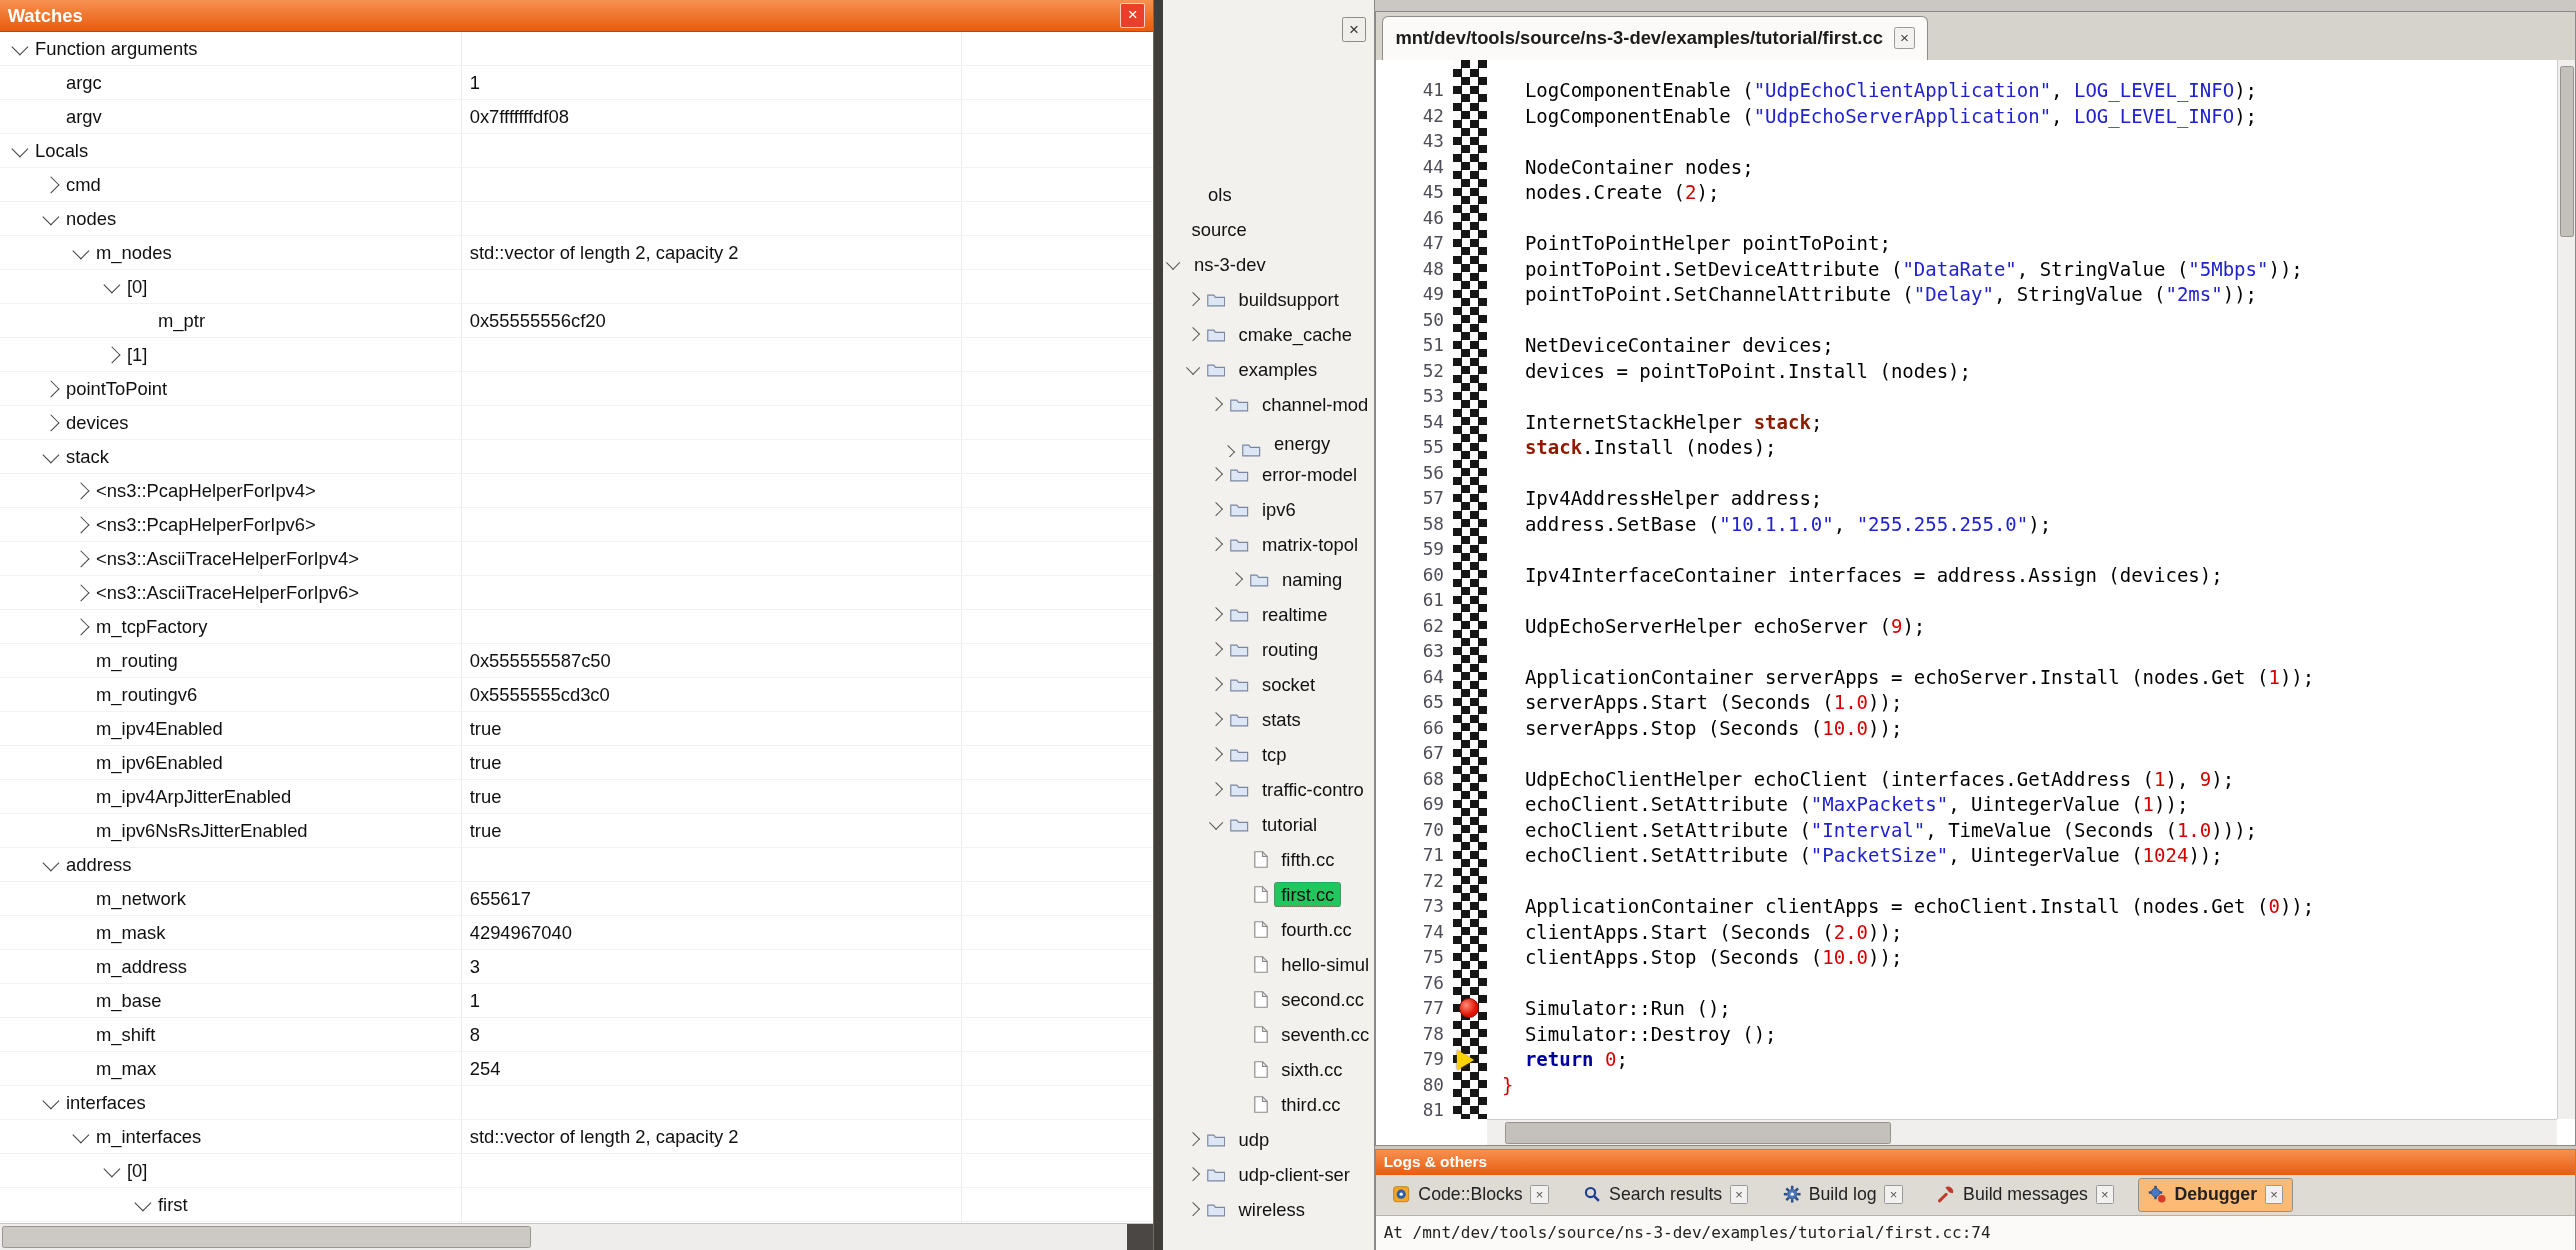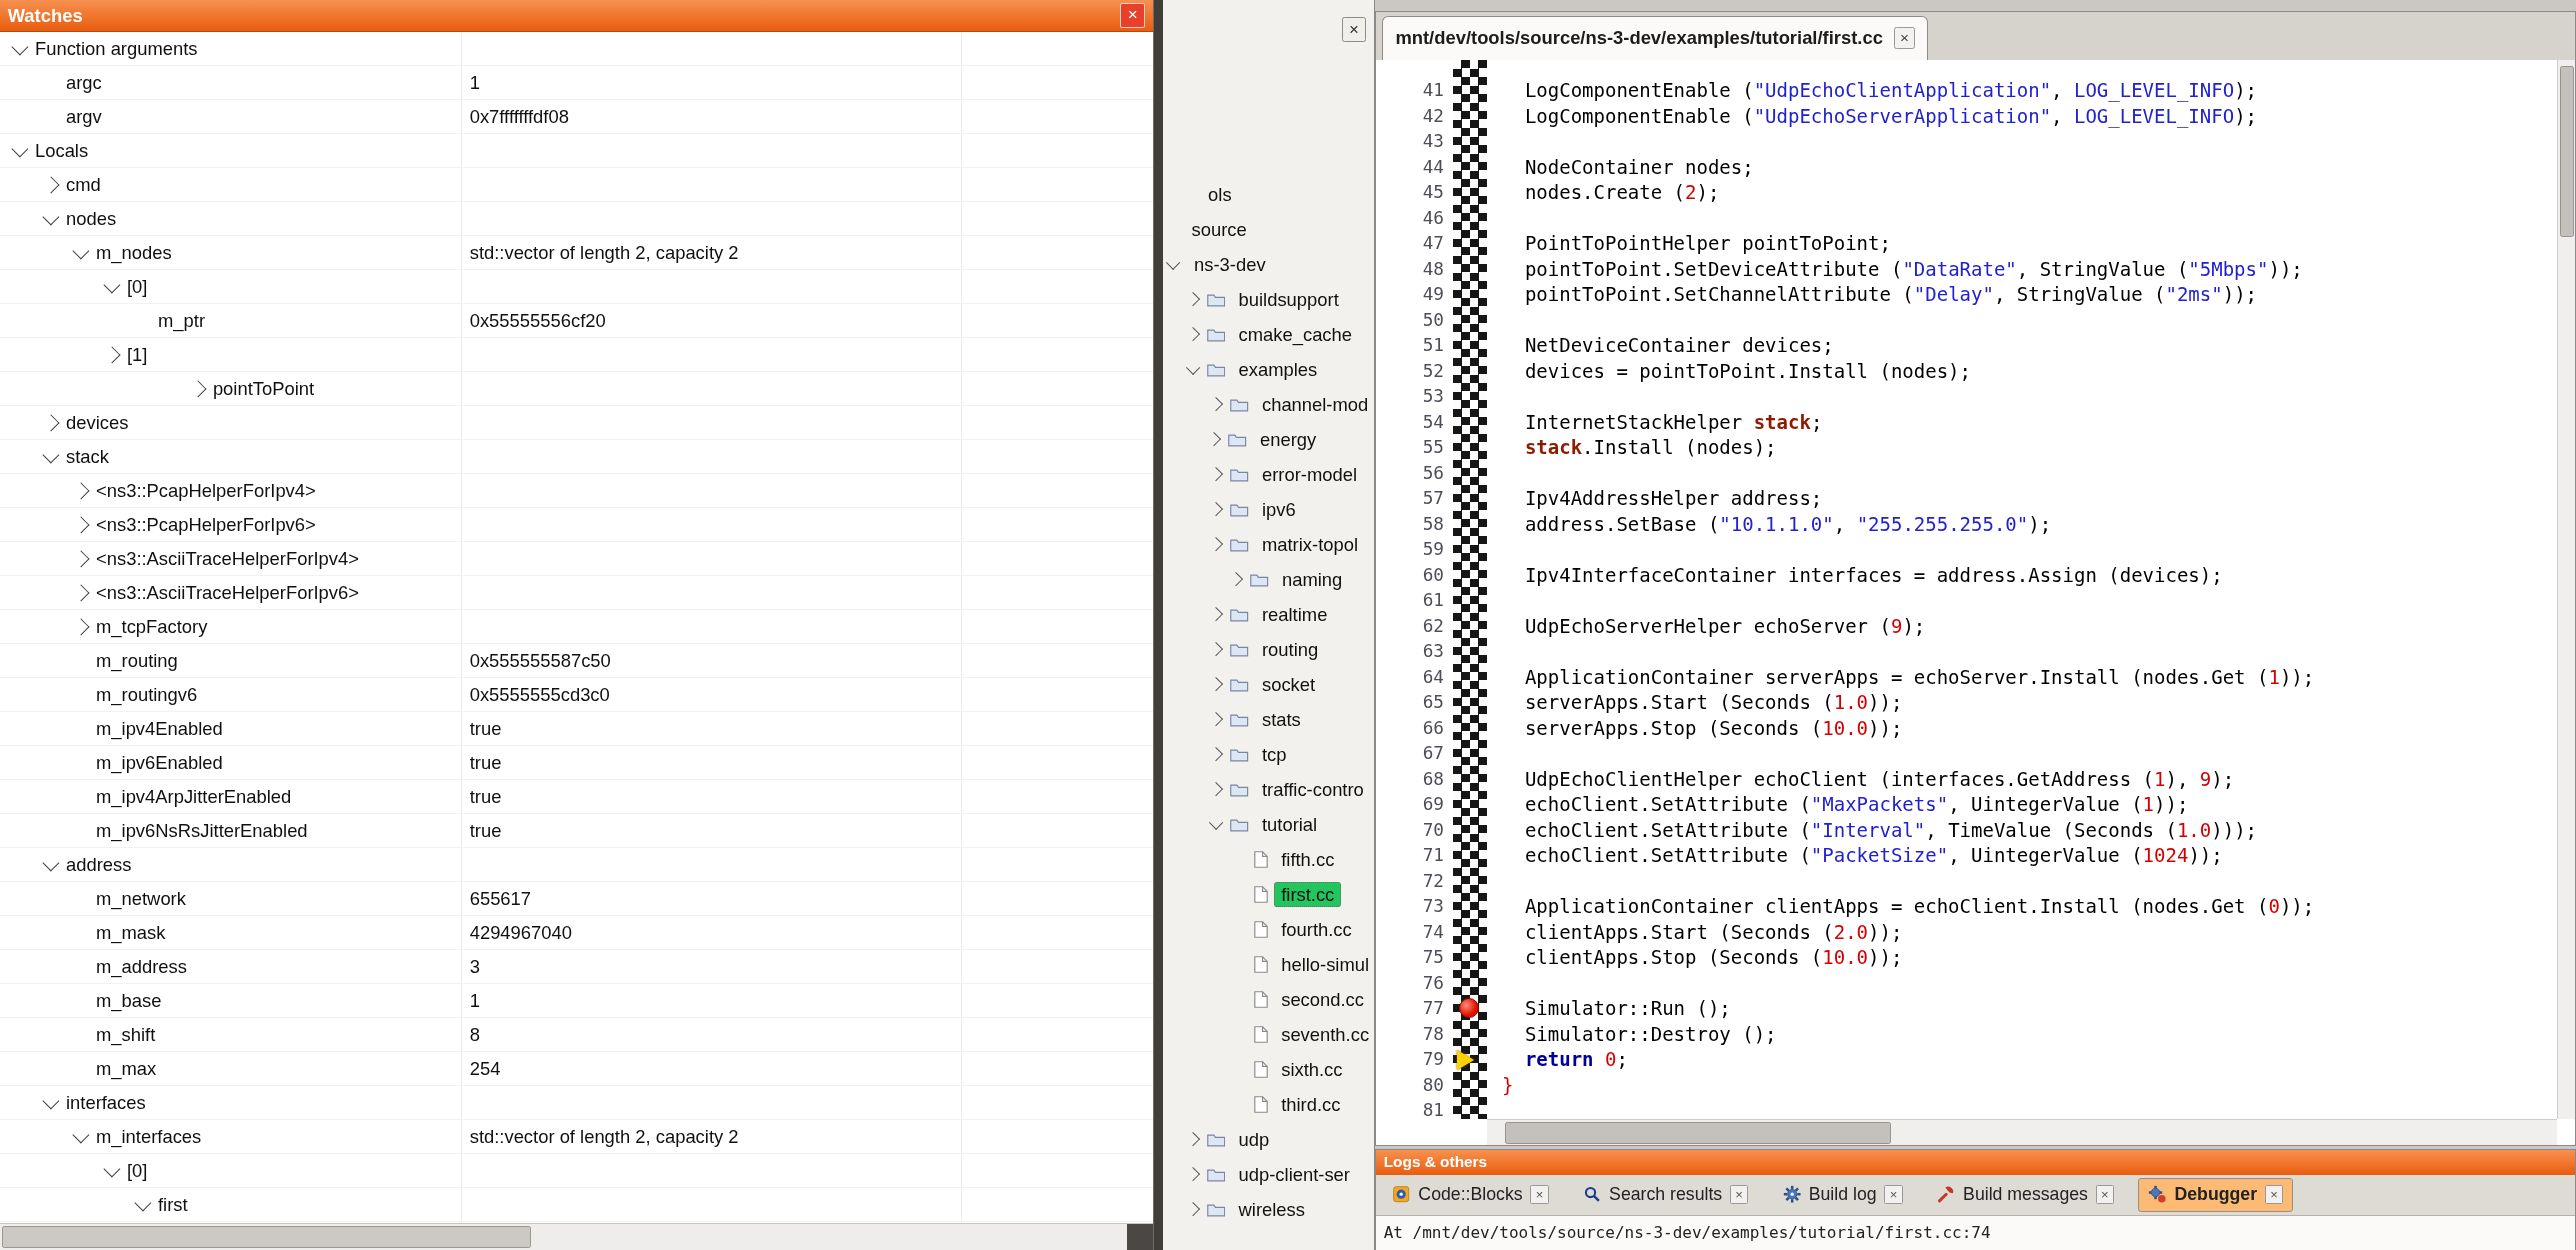--- a/index.html
+++ b/index.html
@@ -156,21 +156,21 @@
         </div>
         <div class="w-row">
           <div class="w-name" style="padding-left: 106px;">
             <span class="chev right"></span>
             <span>[1]</span>
           </div>
           <div class="w-value"></div>
           <div class="w-extra"></div>
         </div>
         <div class="w-row">
-          <div class="w-name" style="padding-left: 45px; justify-content: center;">
+          <div class="w-name" style="padding-left: 45px;">
             <span class="chev right"></span>
             <span>pointToPoint</span>
           </div>
           <div class="w-value"></div>
           <div class="w-extra"></div>
         </div>
         <div class="w-row">
           <div class="w-name" style="padding-left: 45px;">
             <span class="chev right"></span>
             <span>devices</span>
@@ -421,21 +421,21 @@
         </div>
         <div class="t-row" style="padding-left: 48px;">
           <span class="t-chev right"></span>
           <span class="t-icon">
             <svg width="18.4" height="15.4" viewBox="0 0 24 20">
               <path d="M1 4 h8 l2 3 h12 v11 h-22 z" fill="#dce6f5" stroke="#7a86a0" stroke-width="1.5"></path>
             </svg>
           </span>
           <span class="t-label">channel-mod</span>
         </div>
-        <div class="t-row" style="padding-left: 46px;">
+        <div class="t-row" style="padding-left: 60px; align-items: flex-end;">
           <span class="t-chev right"></span>
           <span class="t-icon">
             <svg width="18.4" height="15.4" viewBox="0 0 24 20">
               <path d="M1 4 h8 l2 3 h12 v11 h-22 z" fill="#dce6f5" stroke="#7a86a0" stroke-width="1.5"></path>
             </svg>
           </span>
           <span class="t-label">energy</span>
         </div>
         <div class="t-row" style="padding-left: 48px;">
           <span class="t-chev right"></span>

